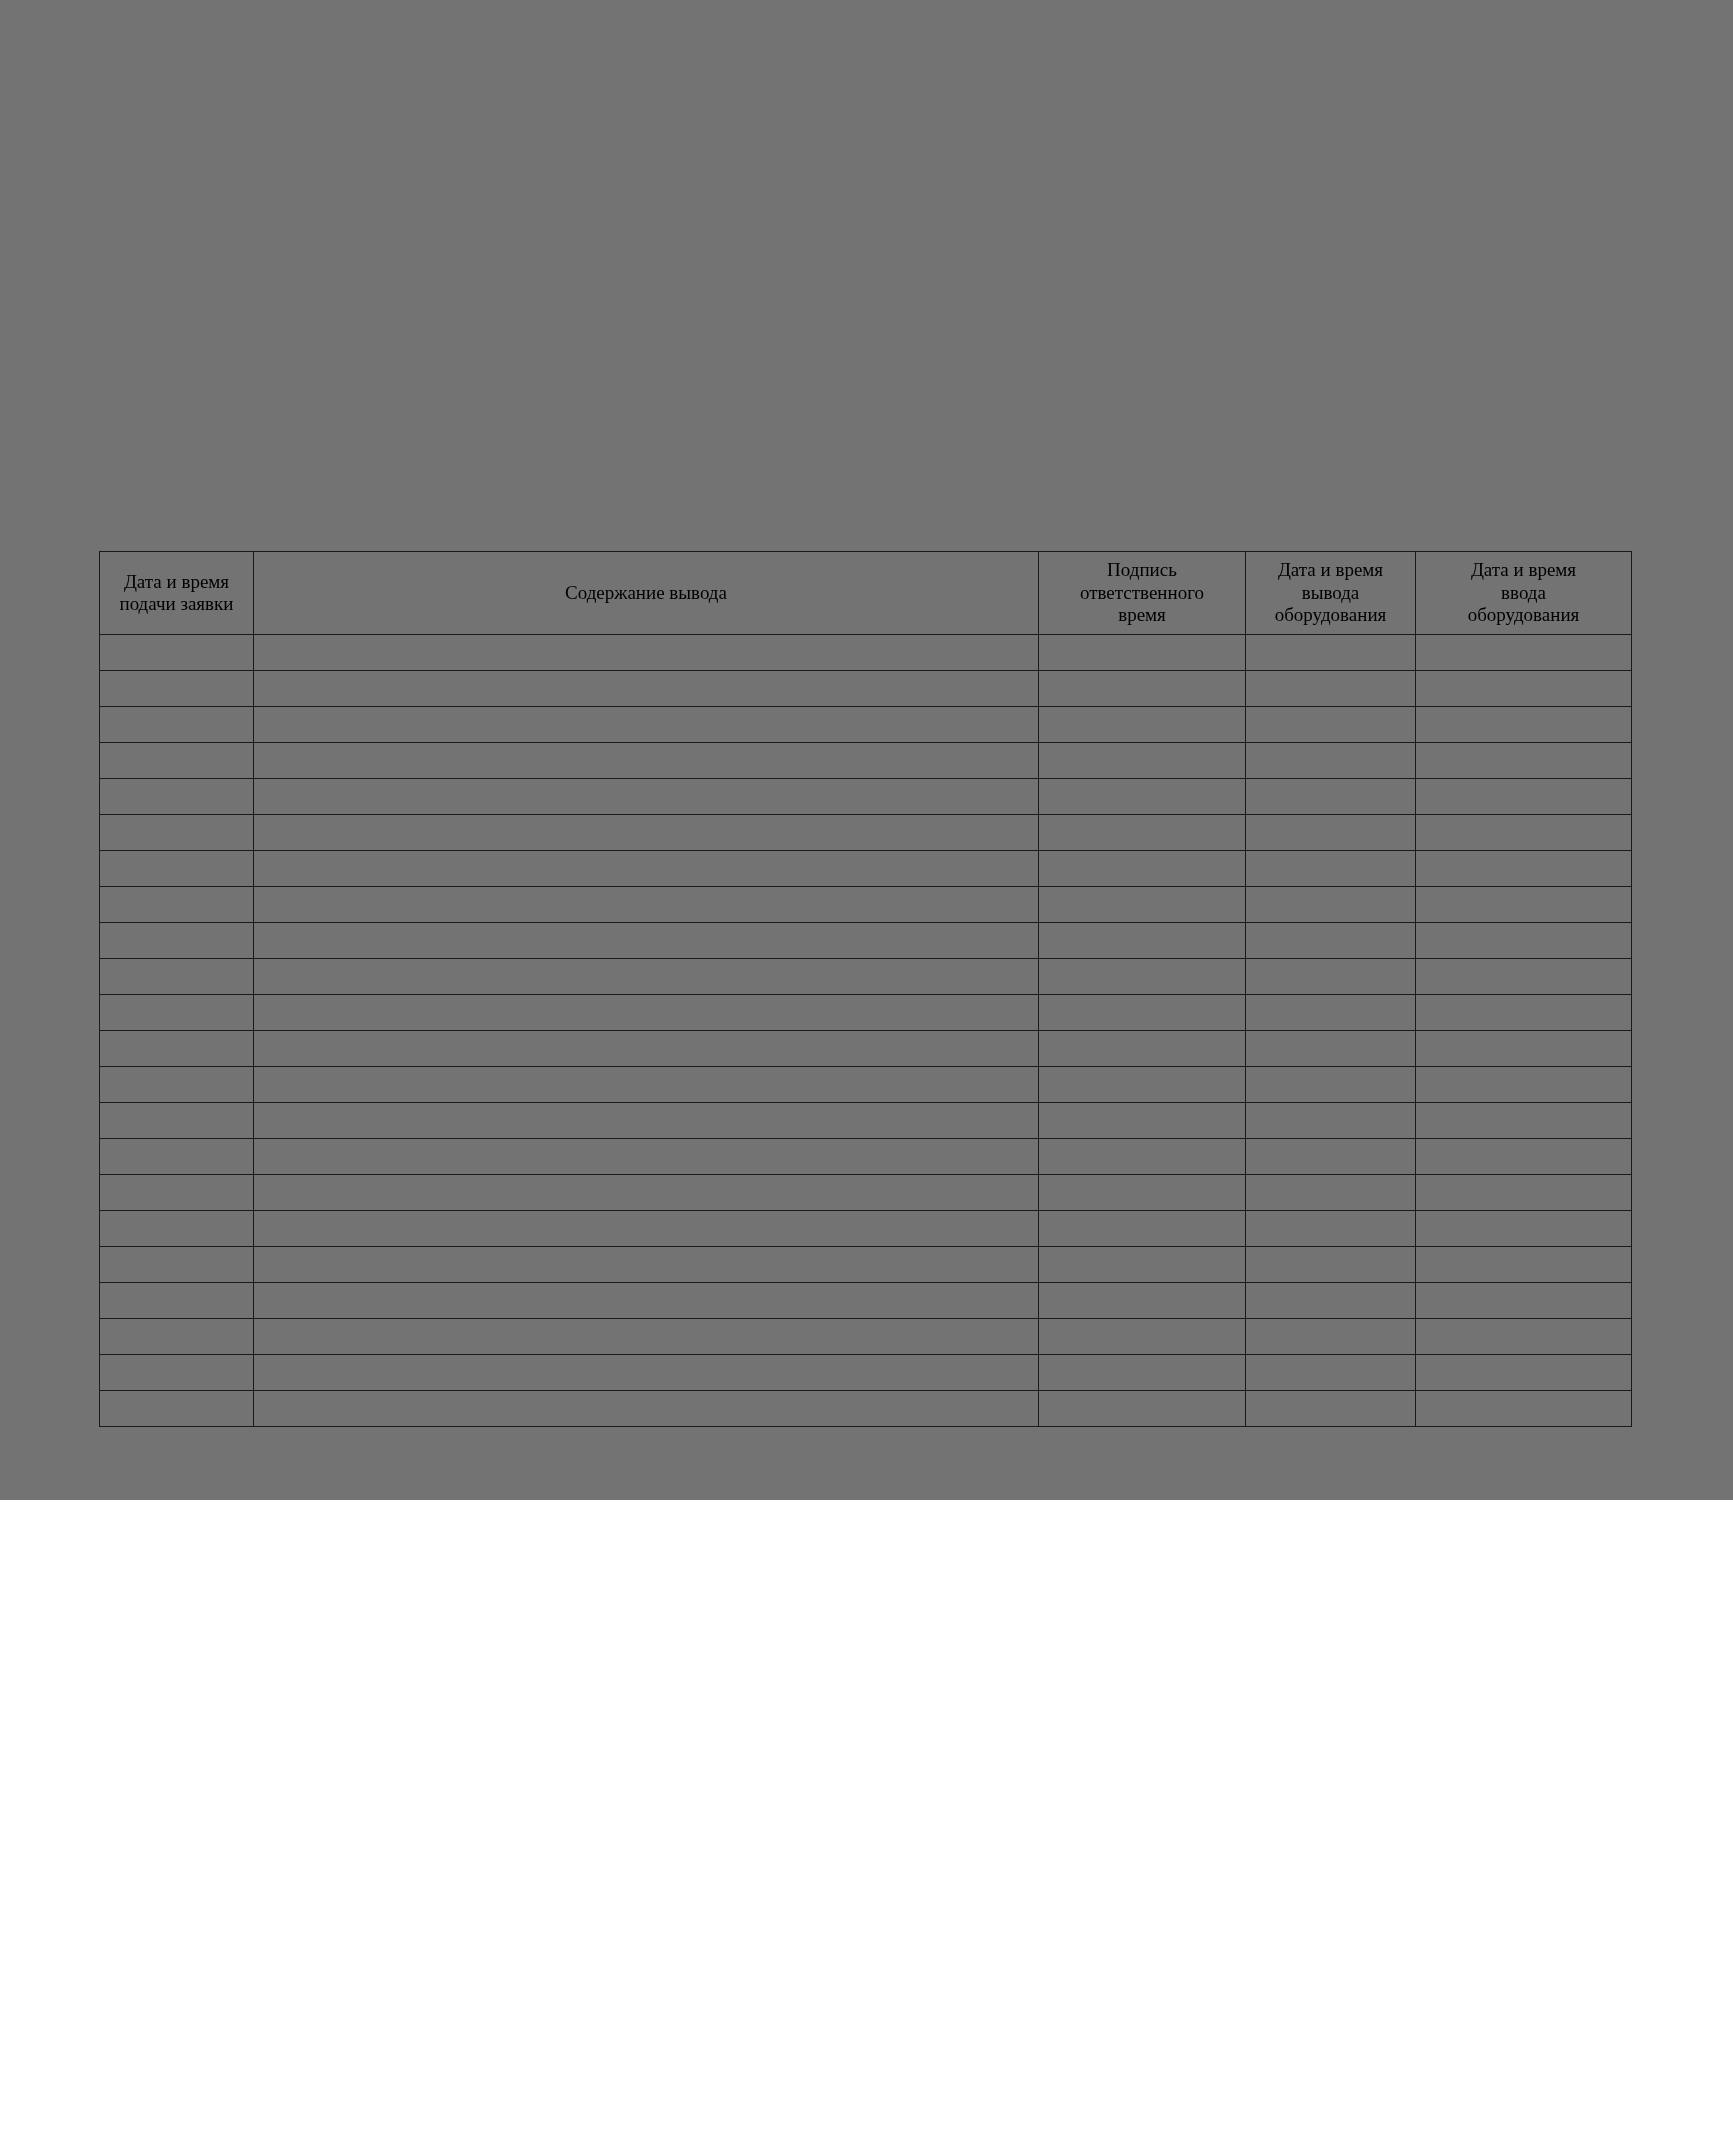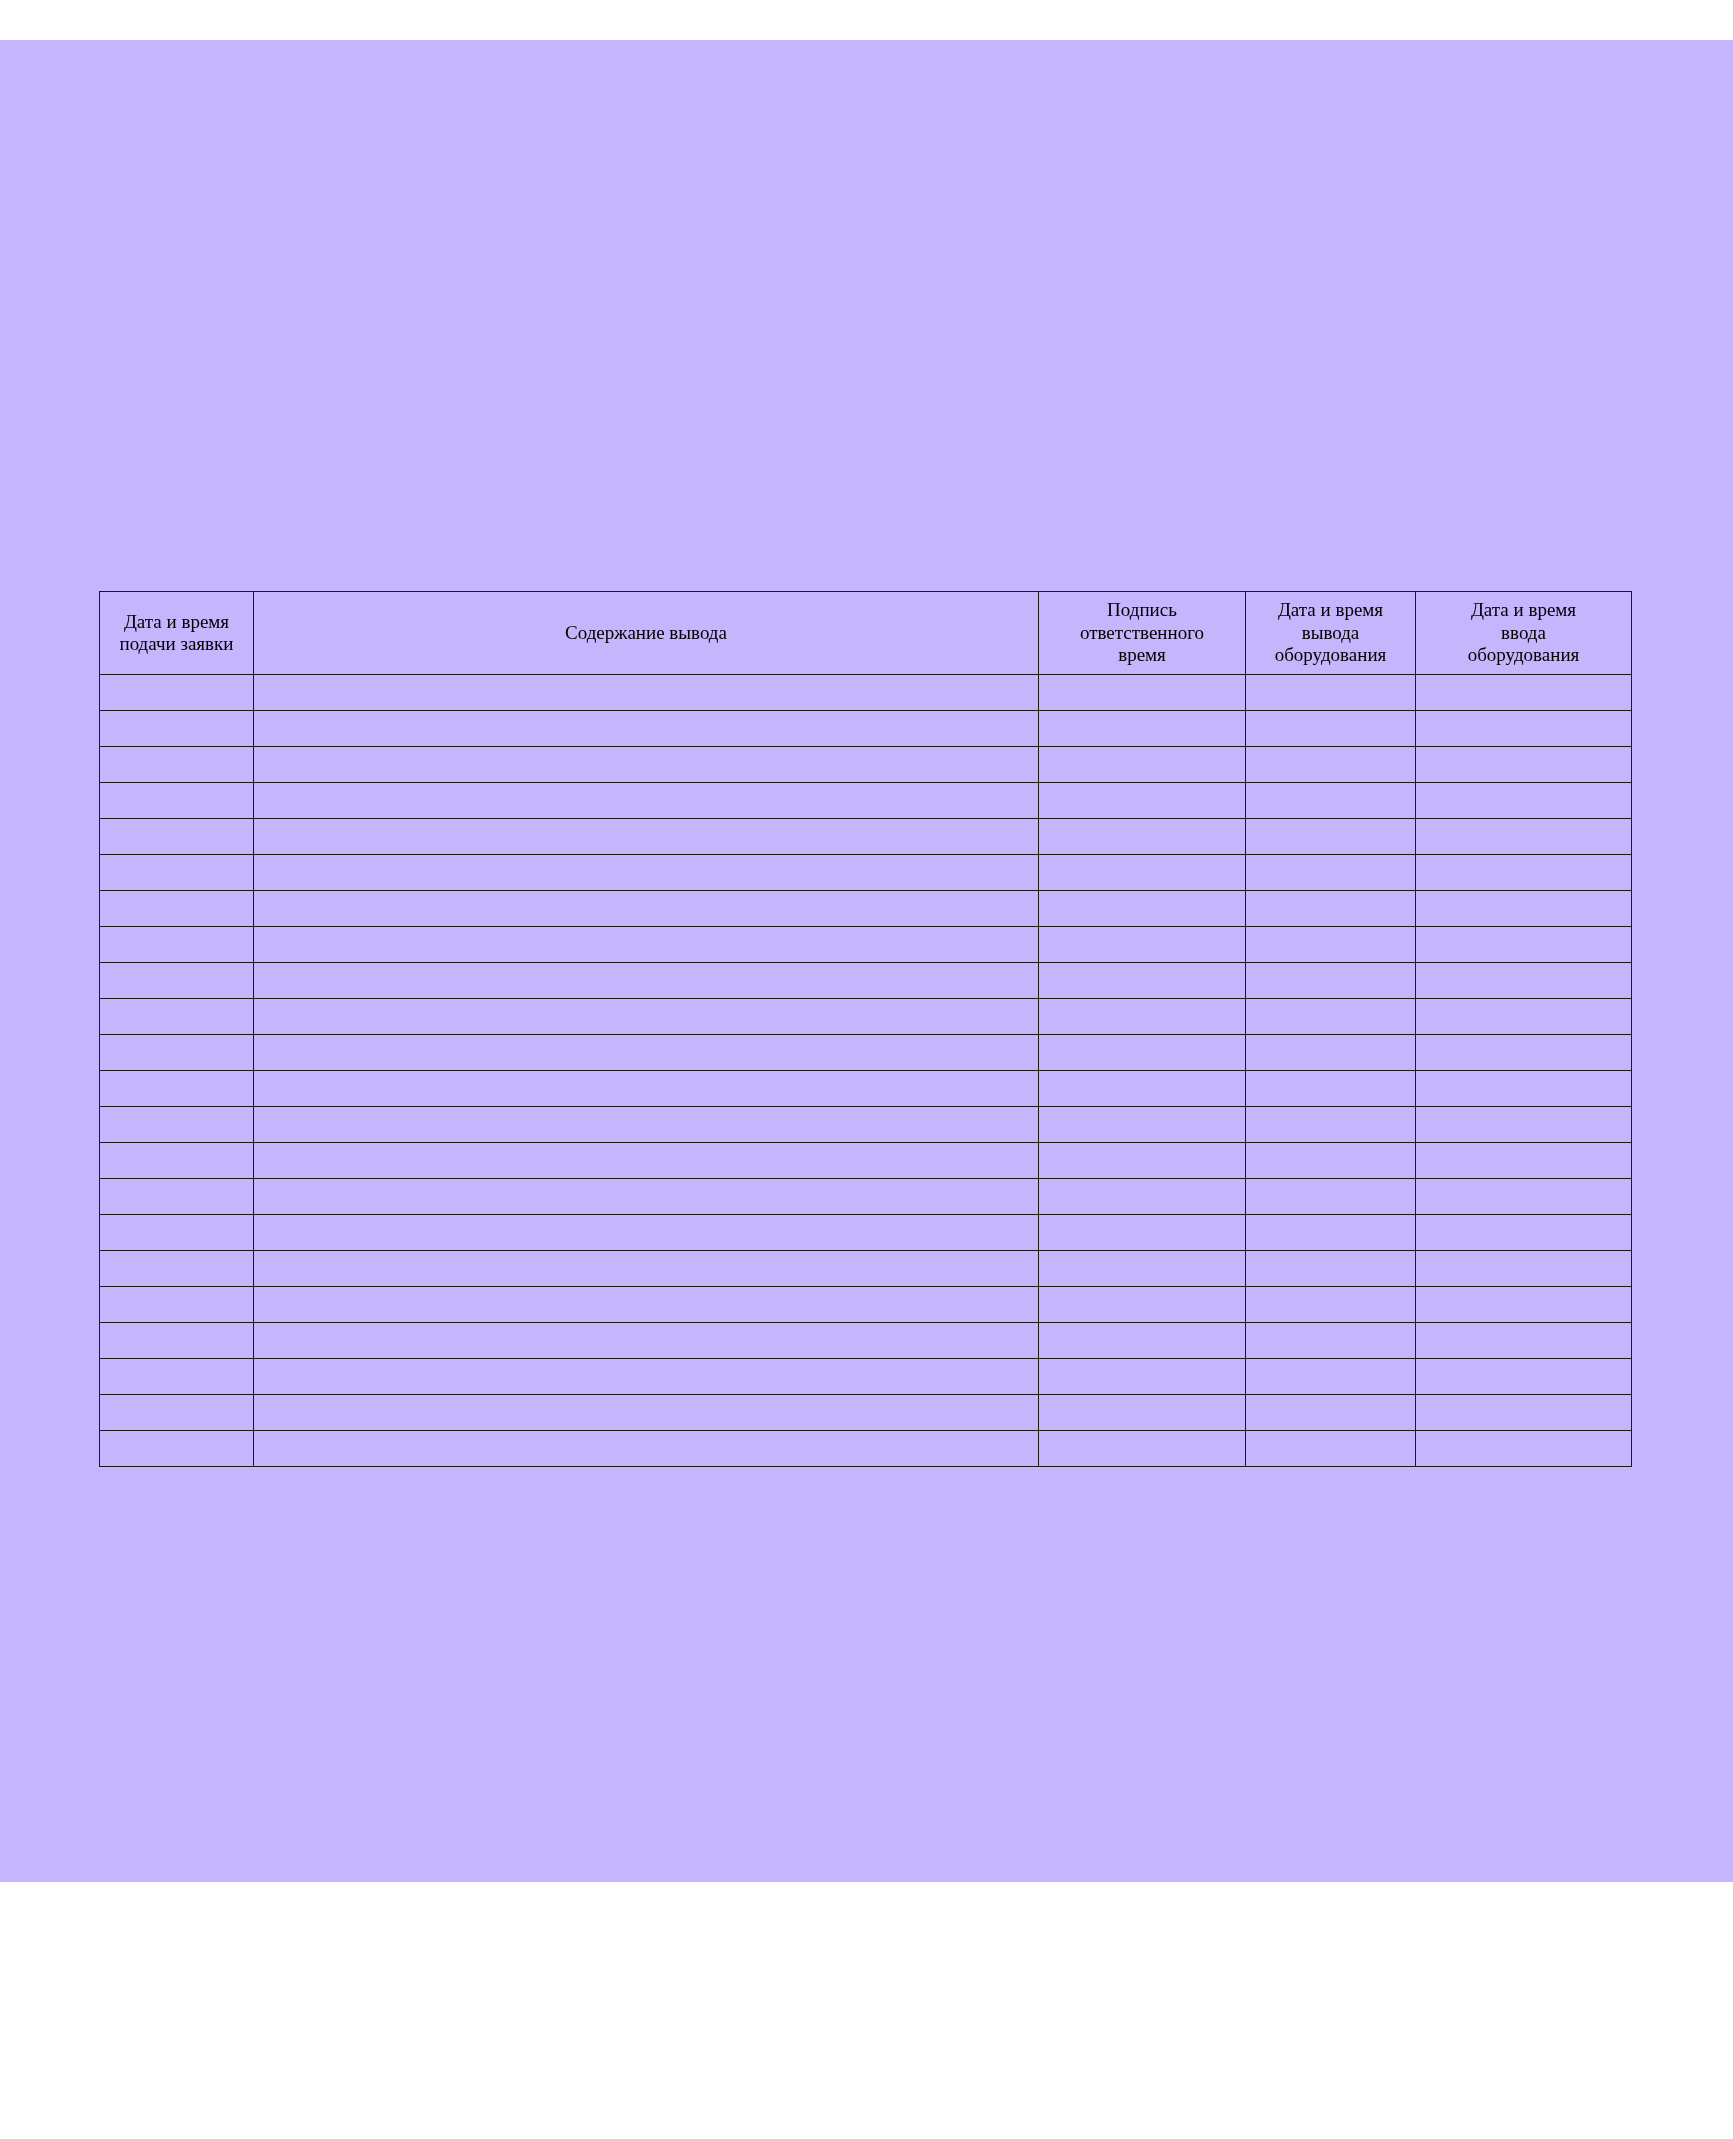--- a/index.html
+++ b/index.html
@@ -13,23 +13,22 @@
     font-family: "Liberation Serif", serif;
     color: #000000;
     position: relative;
     overflow: hidden;
   }
   .page {
     position: absolute;
     top: 0;
     left: 0;
     width: 1733px;
-    height: 1842px;
-    background: #c4b5fd;
-    margin-top: 40px;
+    height: 1500px;
+    background: #737373;
   }
   .table-wrap {
     position: absolute;
     left: 99px;
     top: 551px;
     width: 1533px;
   }
   table.log-table {
     border-collapse: collapse;
     table-layout: fixed;

